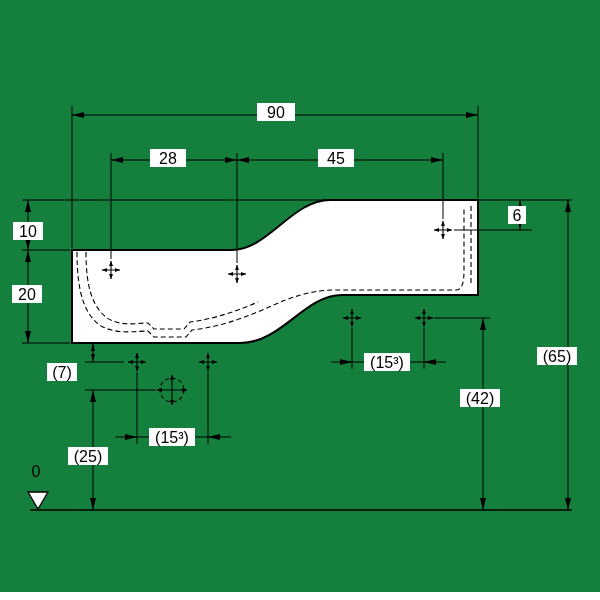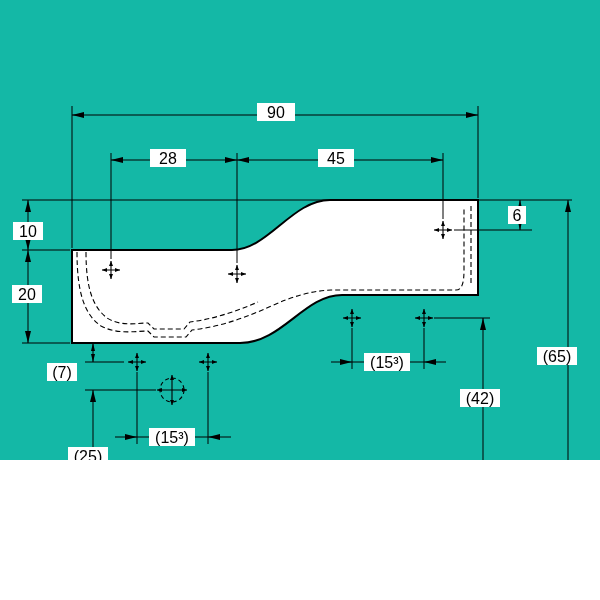--- a/index.html
+++ b/index.html
@@ -1,16 +1,16 @@
 <!DOCTYPE html>
 <html><head>
 <meta charset="utf-8">
 <style>
   html,body{margin:0;padding:0;background:#ffffff;}
-  .canvas{width:600px;height:460px;background:#14b8a6;position:relative;overflow:hidden;}
+  .canvas{width:600px;height:592px;background:#15803d;position:relative;overflow:hidden;}
   svg{display:block;}
   svg text{font-family:"Liberation Sans","DejaVu Sans",sans-serif;font-size:16px;fill:#000;}
   .mask{fill:#ffffff;}
   .dim{stroke:#000;stroke-width:1;fill:none;}
   .ext{stroke:#000;stroke-width:1;fill:none;}
   .ground{stroke:#000;stroke-width:1.4;fill:none;}
   .outline{stroke:#000;stroke-width:2;fill:#ffffff;}
   .inner{stroke:#000;stroke-width:1.1;fill:none;stroke-dasharray:5 3;}
   .crossline{stroke:#000;stroke-width:1.1;fill:none;}
   .crosstip{fill:#000;stroke:none;}

